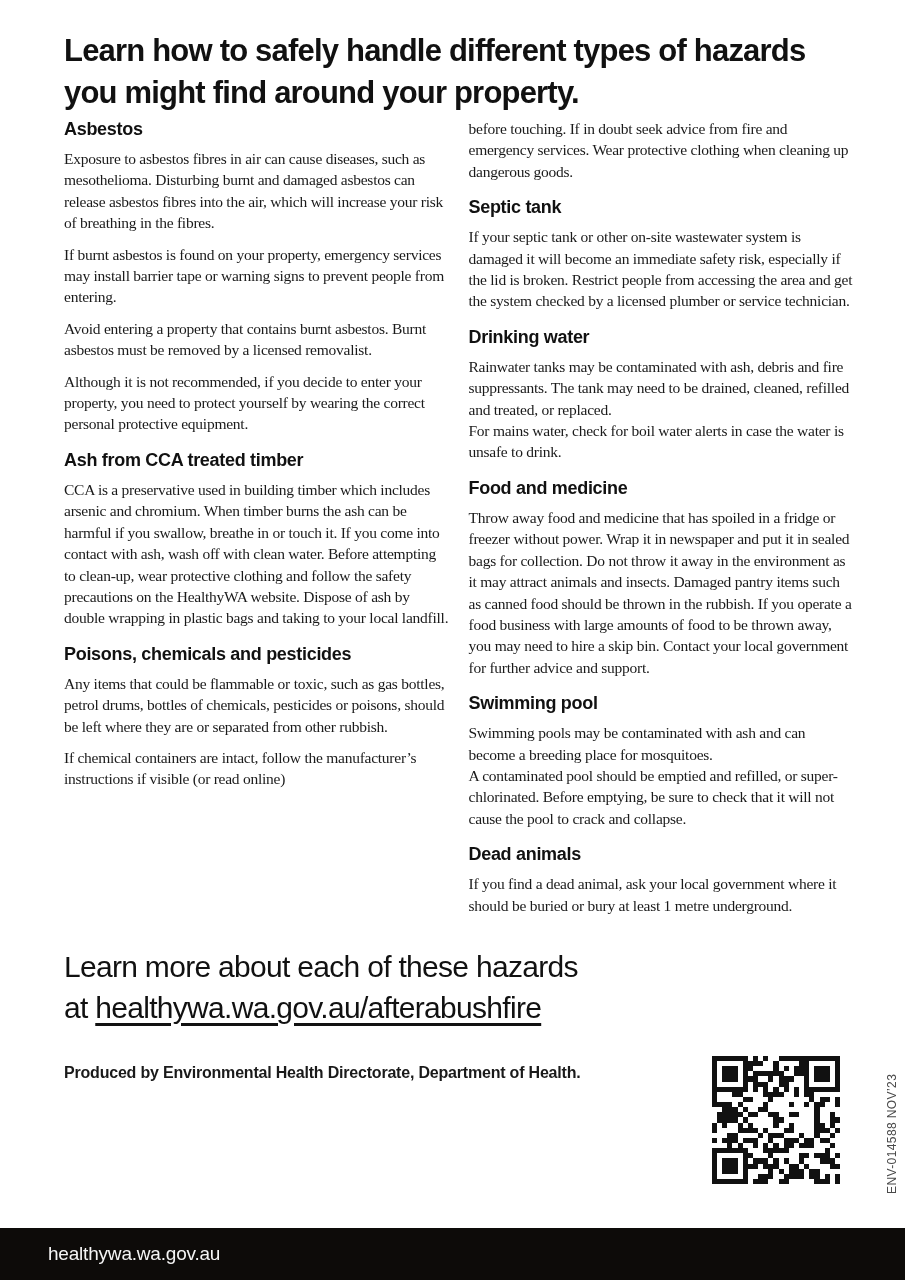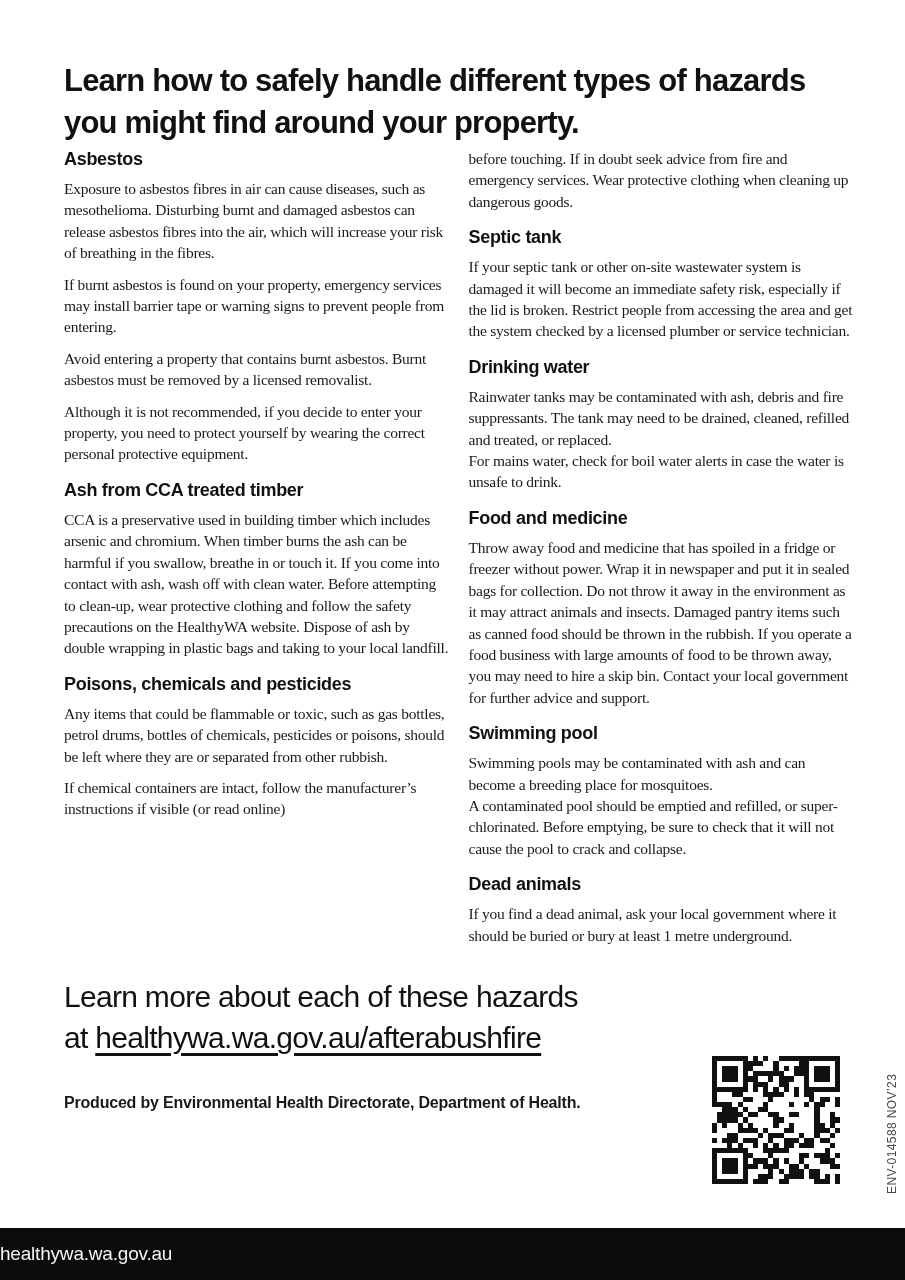--- a/index.html
+++ b/index.html
@@ -4,21 +4,21 @@
 <style>
   * { margin: 0; padding: 0; box-sizing: border-box; }
   html, body { background: #ffffff; }
   body {
     width: 905px; height: 1280px;
     position: relative;
     overflow: hidden;
     font-family: "Liberation Sans", sans-serif;
     color: #1a1a1a;
   }
-  .page { padding: 60px 50px 0 64px; }
+  .page { padding: 30px 50px 0 64px; }
 
   h1.doc-title {
     font-size: 31px;
     line-height: 42px;
     font-weight: bold;
     letter-spacing: -0.8px;
     color: #111;
     max-width: 800px;
   }
 
@@ -94,20 +94,21 @@
     letter-spacing: 0.4px;
     color: #4a4a4a;
   }
 
   .footer-bar {
     position: absolute;
     left: 0; right: 0; bottom: 0;
     height: 52px;
     display: flex;
     align-items: center;
+    padding-left: 48px;
   }
   .footer-bar span {
     color: #f5f5f5;
     font-size: 19px;
     letter-spacing: -0.2px;
     font-weight: normal;
   }
 </style>
 </head>
 <body>

